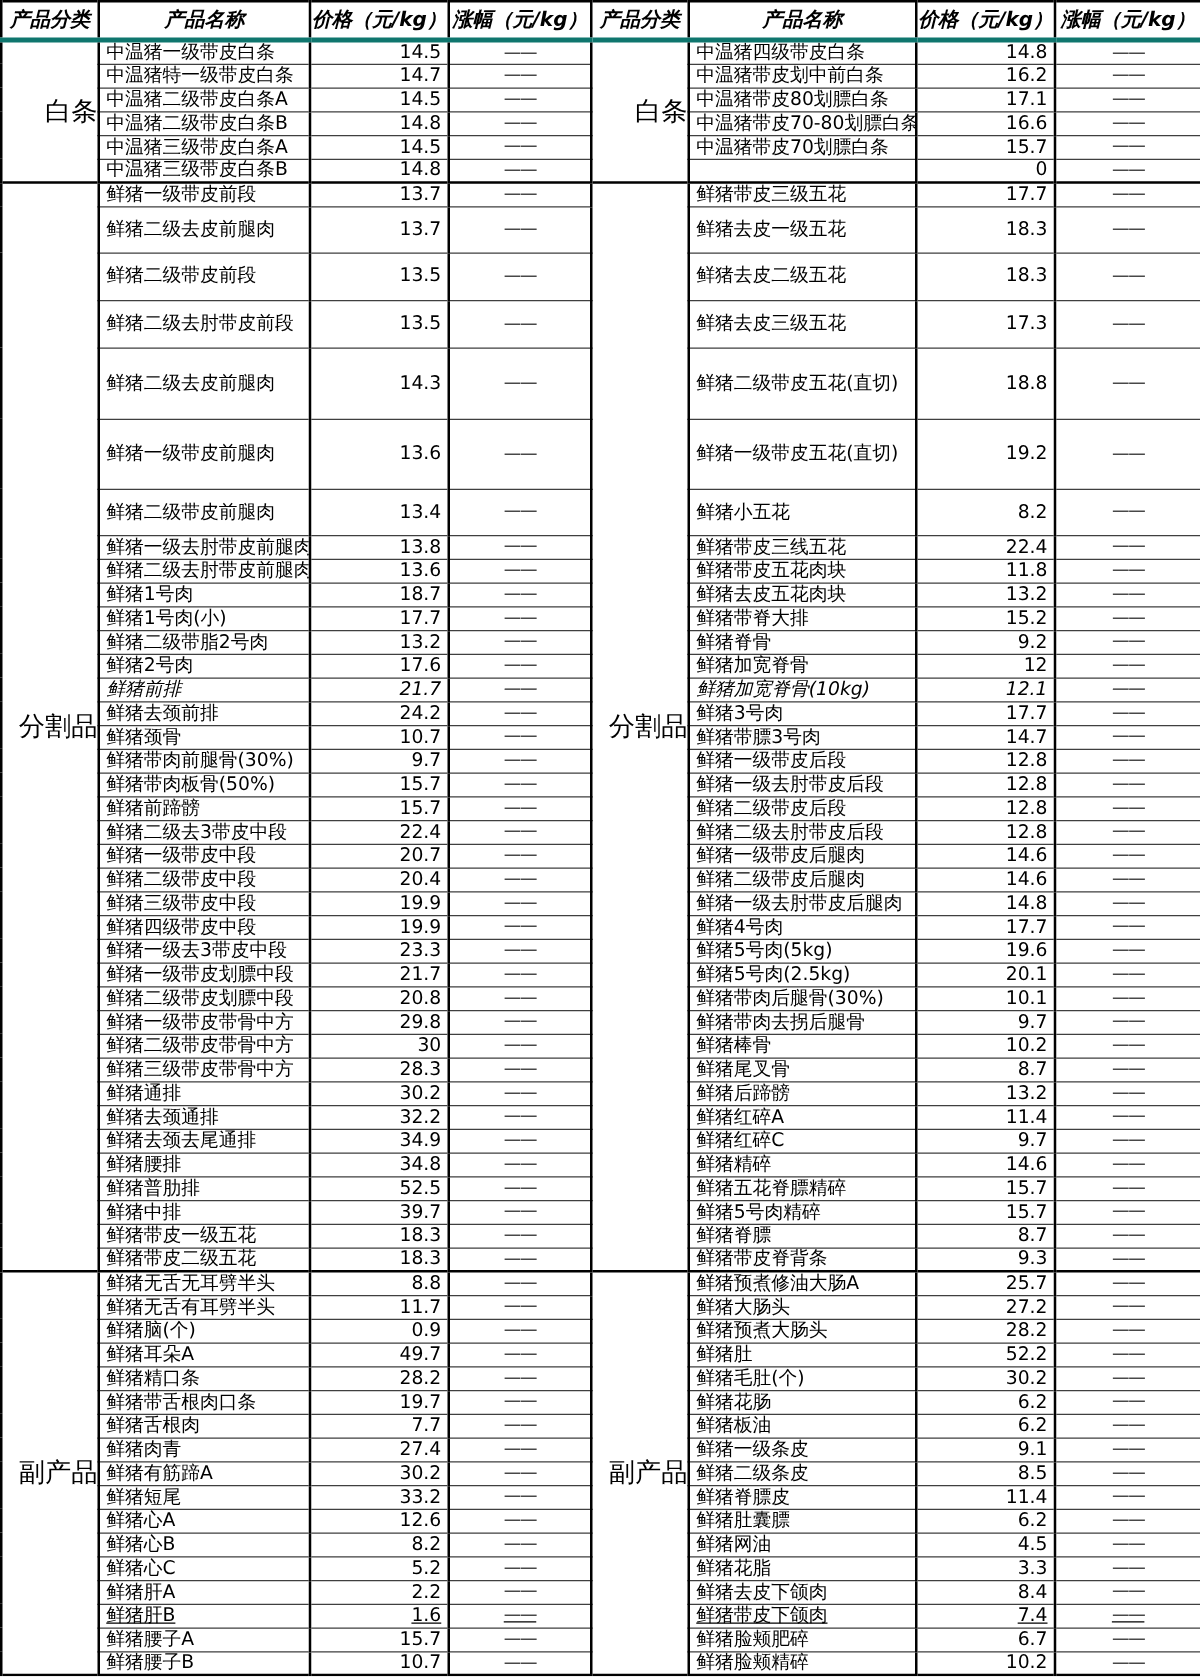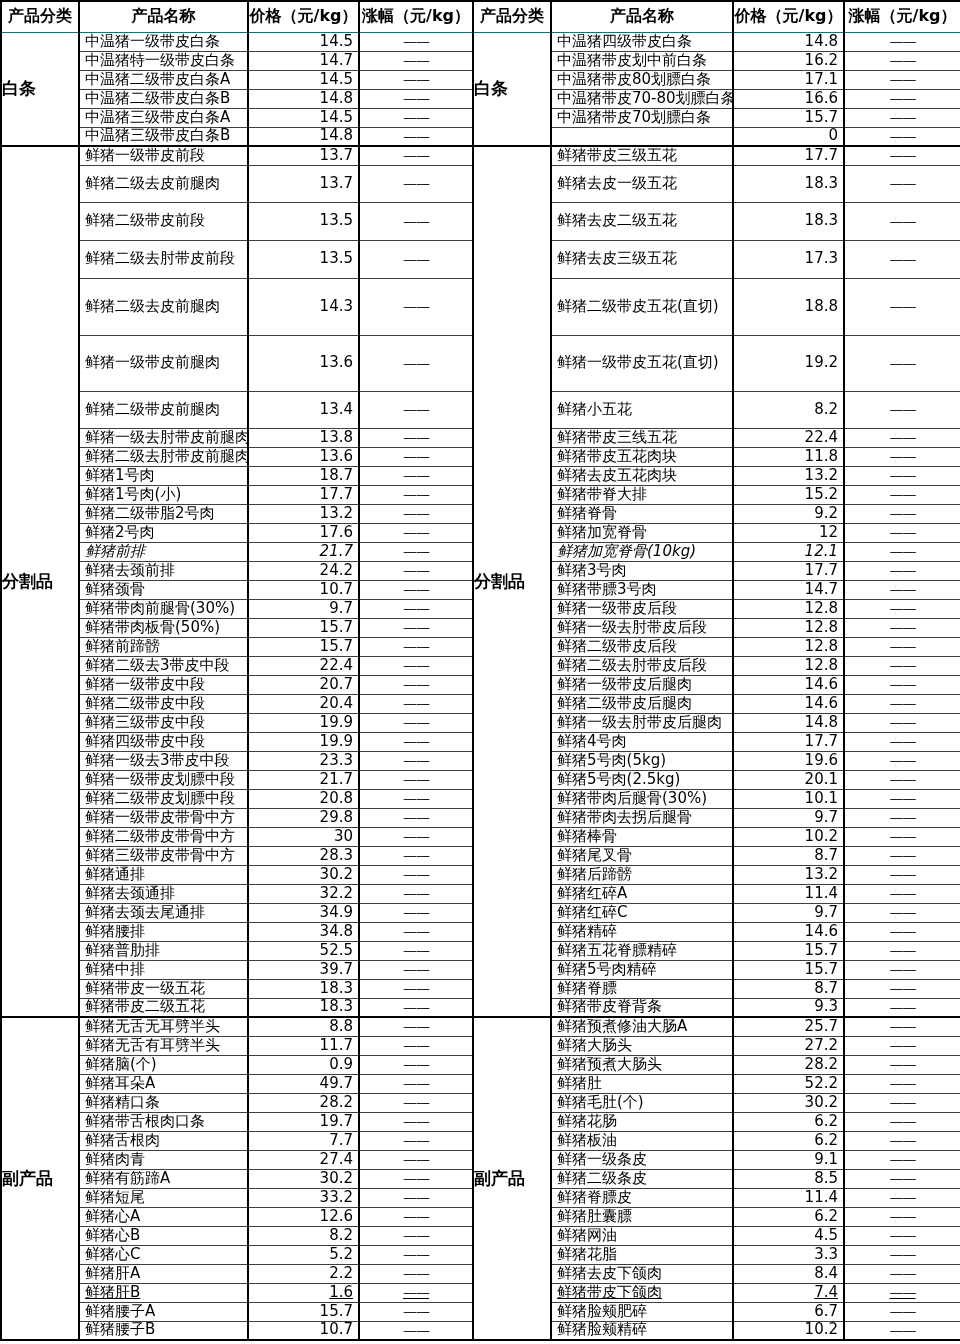--- a/index.html
+++ b/index.html
@@ -22,30 +22,31 @@
     border-top: 1px solid #3f3f3f;
     border-bottom: 1px solid #3f3f3f;
     padding: 0;
     overflow: hidden;
     white-space: nowrap;
     vertical-align: middle;
     line-height: 1.05;
   }
   thead tr { height: 31px; }
   thead th {
-    border-bottom: 1px solid #0f766e;
+    border-bottom: 4px solid #0f766e;
     font-weight: bold;
     font-size: 16px;
     text-align: center;
+    font-style: italic;
   }
   tr.sec-top td { border-top: 2px solid #000; }
   td.cat {
-    text-align: left;
-    font-weight: bold;
-    font-size: 17px;
+    text-align: right;
+    font-weight: normal;
+    font-size: 21px;
   }
   td.name {
     text-align: left;
     padding-left: 5px;
     font-size: 15px;
   }
   td.price {
     text-align: right;
     padding-right: 5px;
     font-size: 15px;

